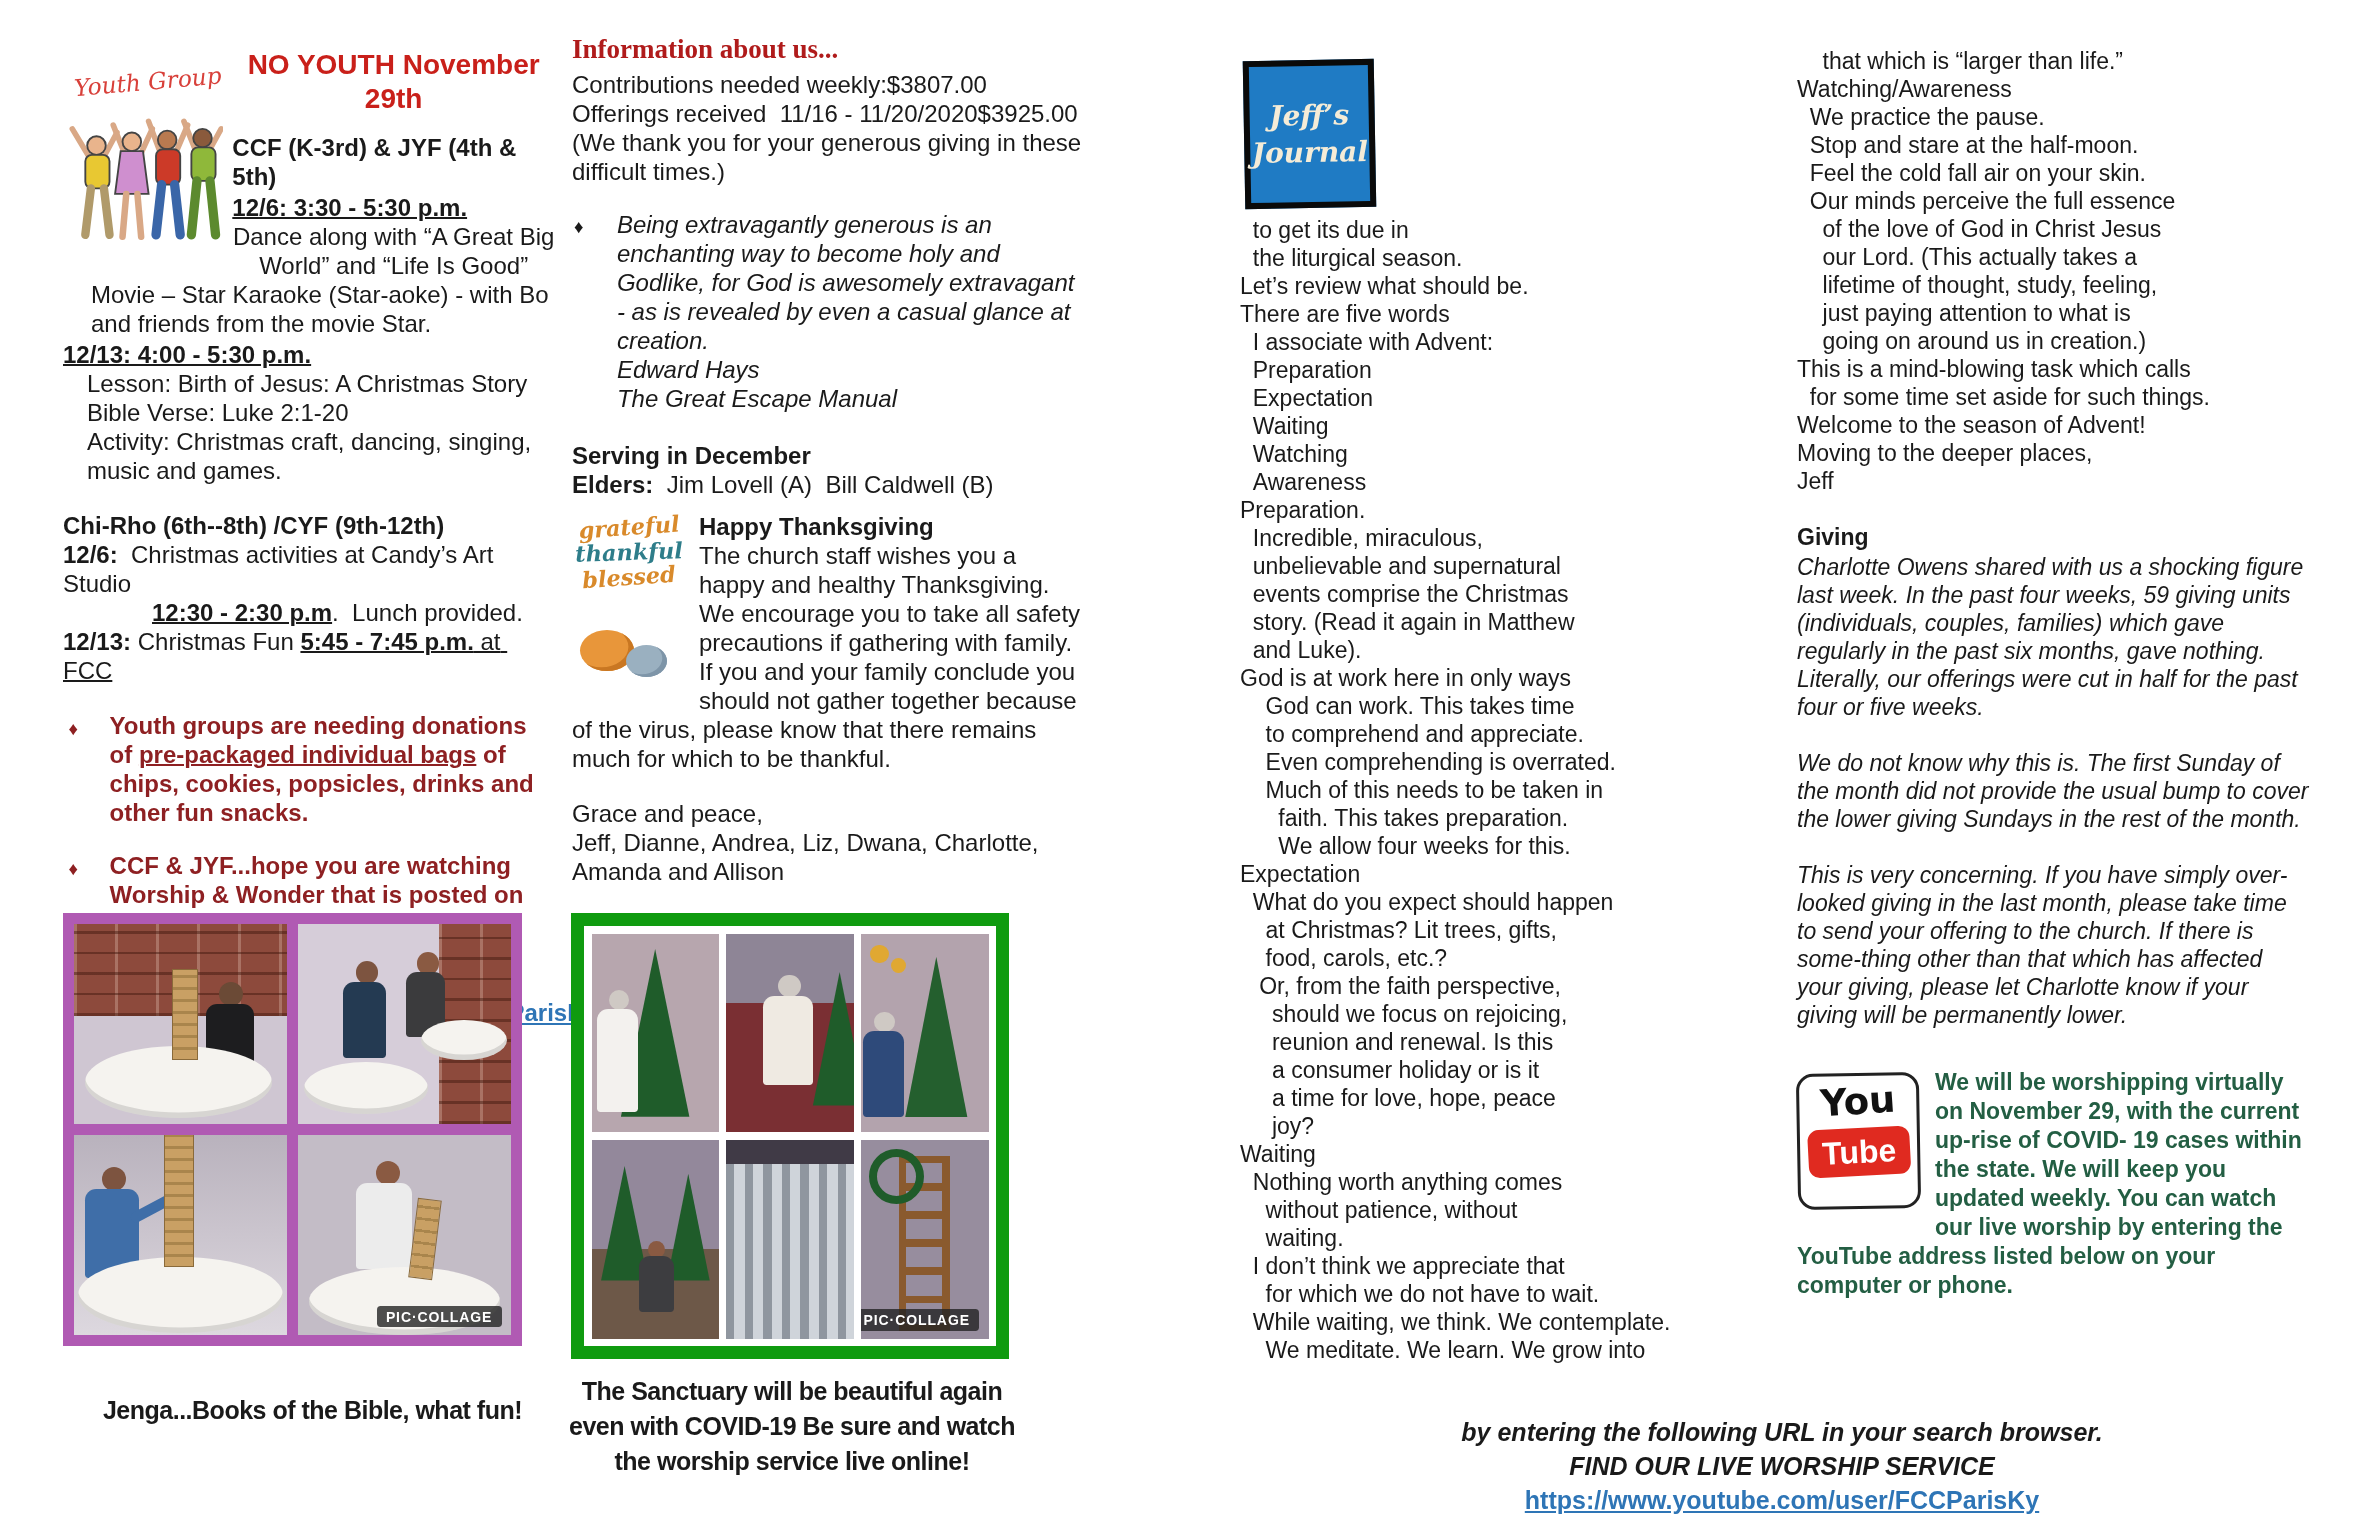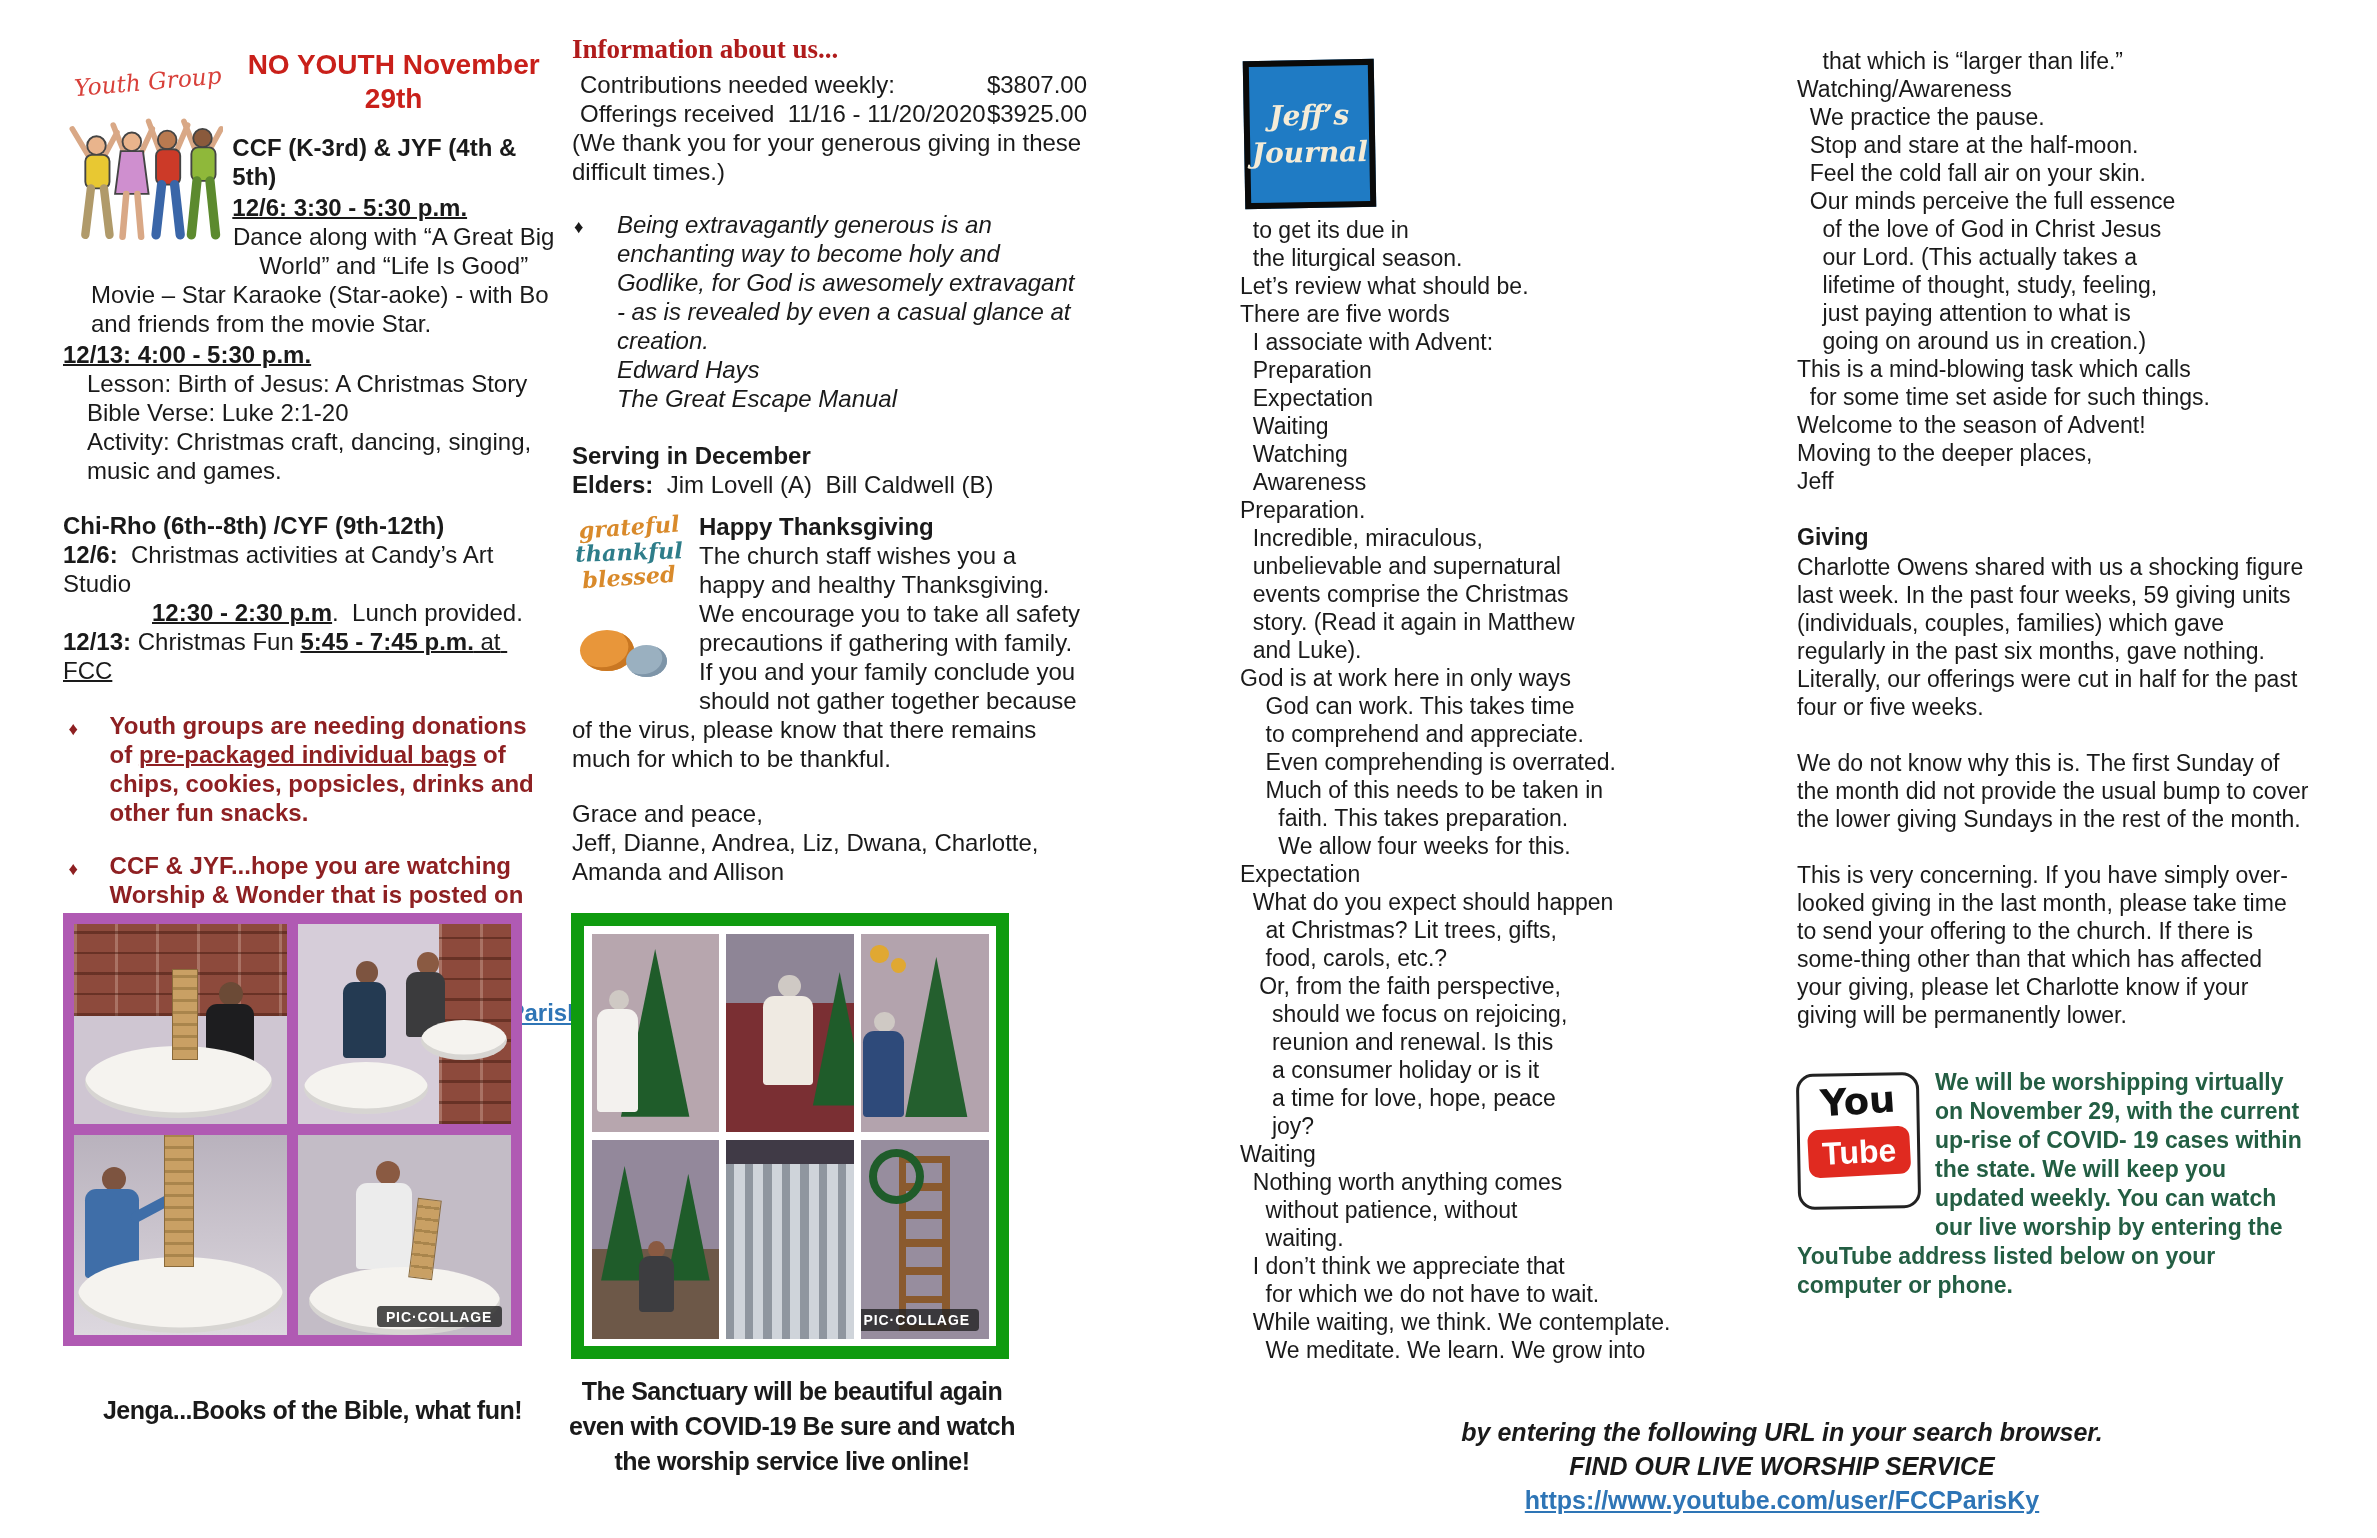--- a/index.html
+++ b/index.html
@@ -41,21 +41,21 @@
   .head{position:absolute;border-radius:50%;background:#7d5440;}
   .torso{position:absolute;border-radius:11.2px 11.2px 3.7px 3.7px;}
   .watermark{position:absolute;right:9.3px;bottom:7.5px;background:rgba(35,35,35,.8);color:#ffffff;
              font-size:14px;letter-spacing:0.9px;padding:2.8px 9.3px;border-radius:3.7px;font-weight:bold;}
   .jenga-caption{position:absolute;left:63px;top:1396px;width:459px;text-align:right;
                  font-weight:bold;font-size:25px;letter-spacing:-0.5px;}
 
   
   #col2{left:572px;width:515px;font-size:24px;line-height:29px;}
   .info-head{font-family:"Liberation Serif",serif;font-weight:bold;color:#b01b1b;font-size:27px;margin-bottom:5.6px;}
-  .moneyrow{display:flex;justify-content:space-between;margin-left:8px;}
+  .moneyrow{display:flex;}
   .quote-row{display:flex;margin:24px 0 0 1.9px;}
   .quote-row .bullet-mark{color:#1a1a1a;width:43px;}
   .quote-body{flex:1;font-style:italic;}
   .grateful-box{float:left;width:114px;height:173px;margin:3.7px 13px 3.7px 0;position:relative;text-align:center;}
   .gword{font-family:"DejaVu Serif",serif;font-style:italic;font-weight:bold;font-size:22.4px;line-height:25px;display:block;}
   .gw-orange{color:#d98a2b;transform:rotate(-4deg);}
   .gw-teal{color:#2e7d8a;transform:rotate(-2deg);}
   .pumpkin{position:absolute;border-radius:50%;}
   .collage-green{position:absolute;left:571px;top:913px;width:438px;height:446px;background:#ffffff;
     border:13px solid #0f9b0f;box-sizing:border-box;display:grid;grid-template-columns:repeat(3,1fr);
@@ -69,21 +69,21 @@
   #col3{left:1240px;top:47px;width:485px;font-size:23px;line-height:28px;}
   .journal-box{float:left;width:119px;height:136px;background:#1f7bc4;border:6.5px solid #0a0a0a;
     margin:13px 24px 7.5px 3.7px;display:flex;align-items:center;justify-content:center;text-align:center;
     color:#f5ecd7;font-family:"DejaVu Serif",serif;font-style:italic;font-weight:bold;
     font-size:28px;line-height:37px;white-space:pre-line;transform:rotate(-1deg);}
   .poem{white-space:pre-wrap;}
 
   
   #col4{left:1797px;top:47px;width:515px;font-size:23px;line-height:28px;}
   .giving-head{font-weight:bold;margin:28px 0 1.9px 0;}
-  .para{margin-bottom:28px;}
+  .para{margin-bottom:28px;font-style:italic;}
   .yt-block{margin-top:39px;color:#235e43;font-weight:bold;font-size:23px;line-height:29px;}
   .yt-logo{float:left;width:123px;height:136px;margin:5.6px 15px 3.7px 0;background:#ffffff;
     border:3.7px solid #222222;border-radius:17px;text-align:center;transform:rotate(-1deg);box-sizing:border-box;}
   .yt-you{font-weight:bold;color:#111111;font-size:37px;line-height:52px;font-family:"DejaVu Sans",sans-serif;transform:rotate(-3deg);}
   .yt-tube{margin:0 7.5px;background:#e02a20;border-radius:11.2px;color:#ffffff;font-weight:bold;
     font-size:32px;line-height:48px;transform:rotate(-2deg);}
 
   
   .footer{position:absolute;left:1204px;top:1415px;width:1156px;text-align:center;
           font-style:italic;font-weight:bold;font-size:25px;line-height:34px;}

